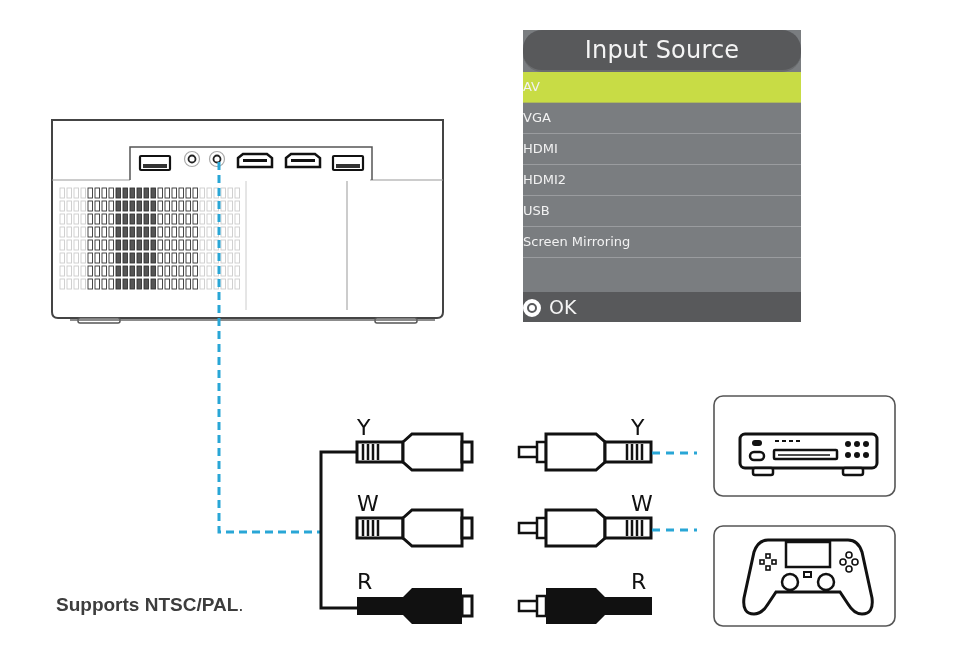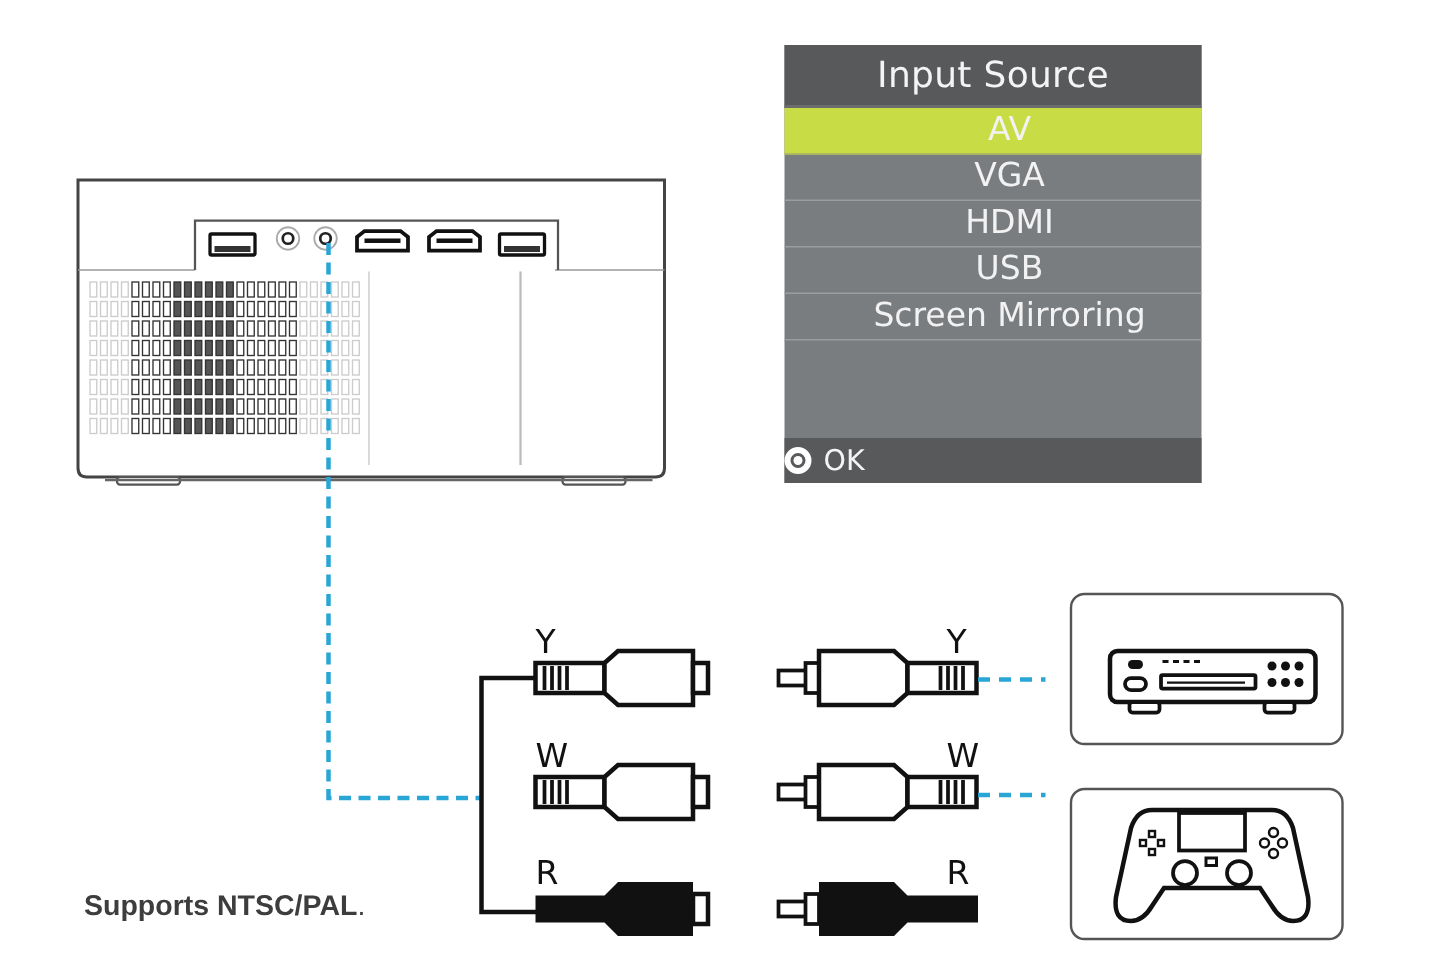--- a/index.html
+++ b/index.html
@@ -1,22 +1,22 @@
 <!DOCTYPE html>
 <html><head>
 <meta charset="utf-8">
 <style>
   html, body { margin: 0; padding: 0; background: #ffffff; }
   body { width: 954px; height: 646px; position: relative; overflow: hidden; font-family: "DejaVu Sans", sans-serif; }
   #diagram { position: absolute; left: 0; top: 0; width: 954px; height: 646px; }
 
   
   .menu { position: absolute; left: 523px; top: 30px; width: 278px; height: 292px; background: #7a7d80; }
-  .menu-title { height: 40px; background: #58595b; color: #f4f4f4; font-size: 24px; text-align: center; line-height: 40px; font-family: "DejaVu Sans", sans-serif; letter-spacing: 0.2px; border-bottom: 2px solid #6a6c6e; }
-  .menu-item { height: 30px; line-height: 30px; color: #f2f2f2; font-size: 22px; text-align: center; border-bottom: 1px solid #9a9c9f; padding-left: 22px; }
+  .menu-title { height: 40px; background: #58595b; color: #f4f4f4; font-size: 24px; text-align: center; line-height: 40px; font-family: "DejaVu Sans", sans-serif; letter-spacing: 0.2px; border-bottom: 2px solid #6a6c6e; border-radius: 19px; }
+  .menu-item { height: 30px; line-height: 30px; color: #f2f2f2; font-size: 13px; border-bottom: 1px solid #9a9c9f; }
   .menu-item.selected { background: #c8dc45; border-bottom: 1px solid #aeb95a; }
   .menu-item.empty { border-bottom: none; height: 30px; }
   .menu-footer { position: absolute; left: 0; right: 0; bottom: 0; height: 30px; background: #58595b; color: #f4f4f4; font-size: 19px; line-height: 30px; }
   .ok-icon { display: inline-block; width: 10px; height: 10px; border-radius: 50%; border: 4px solid #fff; box-sizing: content-box; position: relative; vertical-align: -3px; margin-right: 8px; background: #58595b; }
   .ok-icon::after { content: ""; position: absolute; left: 2px; top: 2px; width: 6px; height: 6px; border-radius: 50%; background: #fff; }
 
   .note { position: absolute; left: 56px; top: 594px; font-size: 19px; font-weight: bold; color: #3d3d3d; font-family: Liberation Sans, sans-serif; }
   .note .dot { font-weight: normal; }
 
   .plug-label { font-family: "DejaVu Sans", sans-serif; font-size: 22px; fill: #111; }
@@ -379,20 +379,21 @@
       <circle cx="849" cy="569" r="3" fill="#fff" stroke="#111" stroke-width="1.6"></circle>
     </g>
   </g>
 </svg>
 
 <div class="menu">
   <div class="menu-title">Input Source</div>
   <div class="menu-item selected">AV</div>
   <div class="menu-item">VGA</div>
   <div class="menu-item">HDMI</div>
+  <div class="menu-item">HDMI2</div>
   <div class="menu-item">USB</div>
   <div class="menu-item">Screen Mirroring</div>
   <div class="menu-item empty"></div>
   <div class="menu-footer">
     <span class="ok-icon"></span><span>OK</span>
   </div>
 </div>
 
 <div class="note"><span>Supports NTSC/PAL</span><span class="dot">.</span></div>
 

